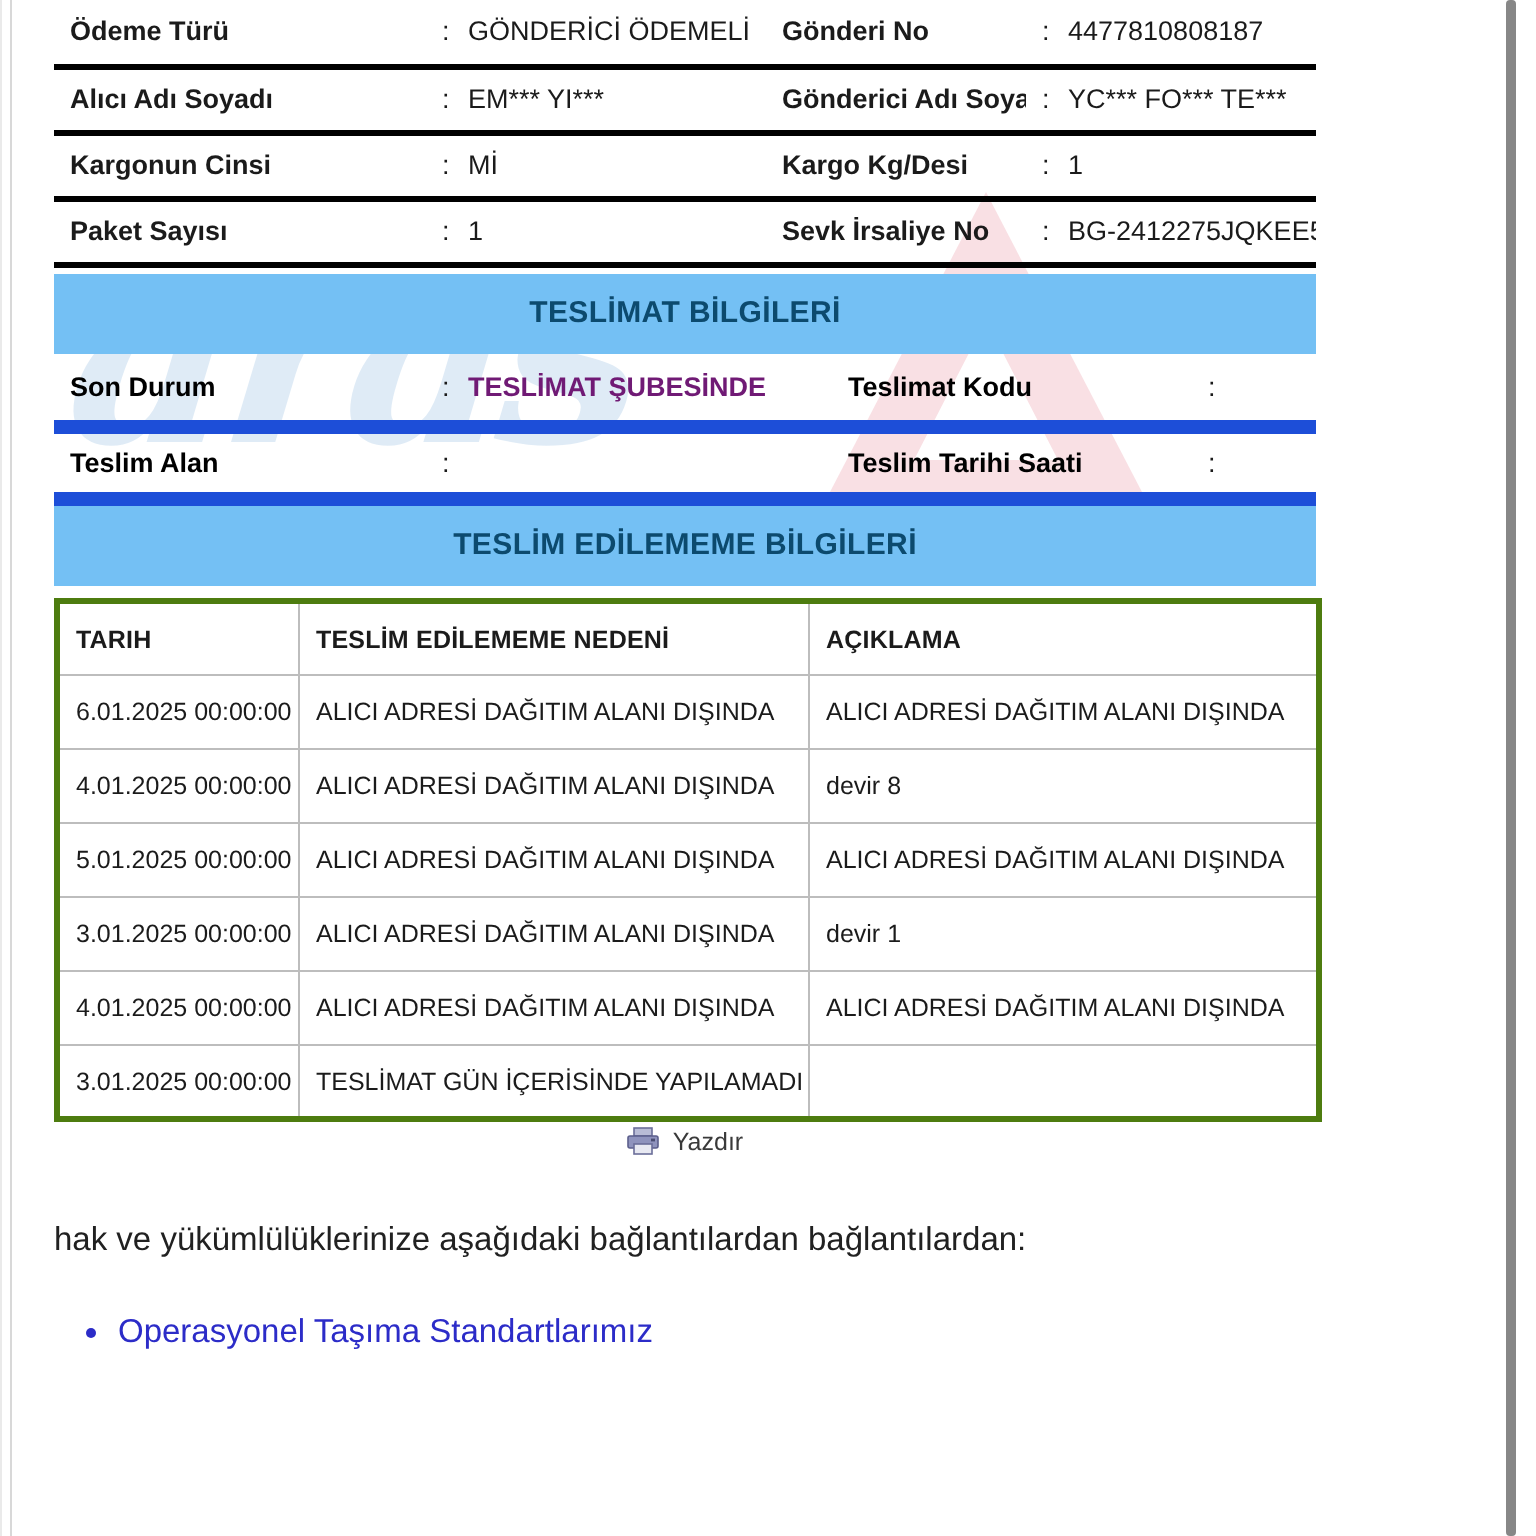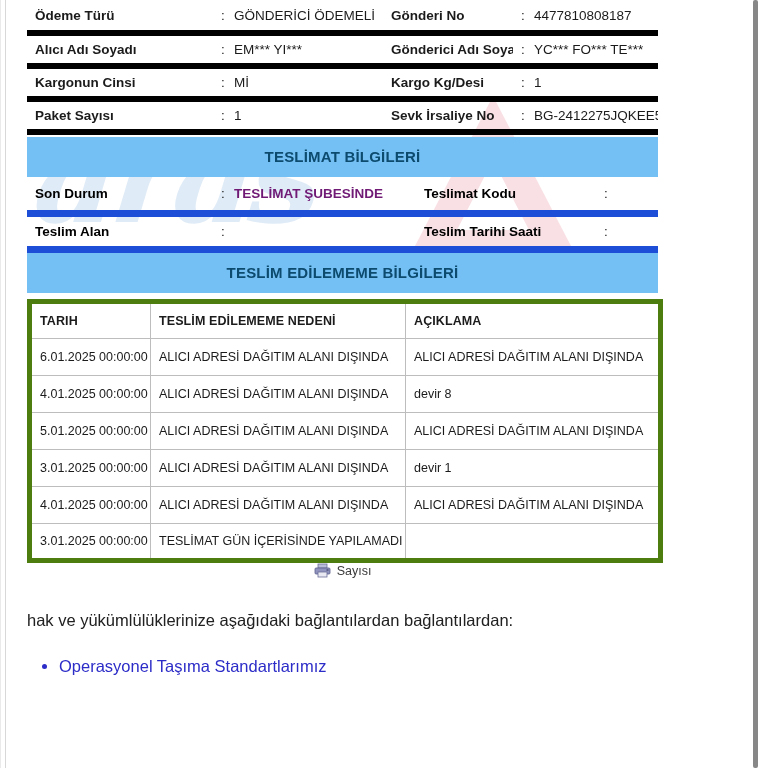--- a/index.html
+++ b/index.html
@@ -108,21 +108,21 @@
     z-index: 2;
   }
 
   table.info {
     border-collapse: collapse;
     width: 631px;
     table-layout: fixed;
     background: transparent;
   }
   table.info td {
-    border-bottom: 6px solid #000000;
+    border-bottom: 3px solid #000000;
     height: 33px;
     padding: 0 0 0 8px;
     font-size: 13.5px;
     color: #1b1b1b;
     vertical-align: middle;
     white-space: nowrap;
     overflow: hidden;
   }
   td.lbl { font-weight: 700; }
   td.sep { width: 12px; padding: 0; color: #1b1b1b; text-align: left; }
@@ -158,21 +158,21 @@
     white-space: nowrap;
   }
   td.red { color: #701a75; font-weight: 700; font-size: 13px; }
 
   
   table.fail {
     border-collapse: collapse;
     width: 631px;
     table-layout: fixed;
     background: #ffffff;
-    border: 5px solid #4d7c0f;
+    border: 3px solid #4d7c0f;
   }
   table.fail th, table.fail td {
     border: 1px solid #bdbdbd;
     height: 37px;
     padding: 0 8px;
     font-size: 12.5px;
     color: #1b1b1b;
     text-align: left;
     vertical-align: middle;
     white-space: nowrap;
@@ -378,21 +378,21 @@
   <div class="print-row">
     <a class="print-link" href="#">
       <span class="printer-icon">
         <svg width="17" height="15" viewBox="0 0 17 15" xmlns="http://www.w3.org/2000/svg">
           <rect x="4" y="1" width="9" height="4" fill="#b9bcd6" stroke="#6b6e99" stroke-width="0.8"></rect>
           <rect x="1" y="5" width="15" height="6" rx="1" fill="#8f93bd" stroke="#5c5f8c" stroke-width="0.8"></rect>
           <rect x="4" y="9" width="9" height="5" fill="#e8e9f2" stroke="#6b6e99" stroke-width="0.8"></rect>
           <rect x="12.5" y="6.3" width="2" height="1.4" fill="#4a4d73"></rect>
         </svg>
       </span>
-      <span>Sayısı</span>
+      <span>Yazdır</span>
     </a>
   </div>
 
   <div class="footer">
     <p>hak ve yükümlülüklerinize aşağıdaki bağlantılardan bağlantılardan:</p>
     <ul>
       <li>
         <a href="#">Operasyonel Taşıma Standartlarımız</a>
       </li>
     </ul>

